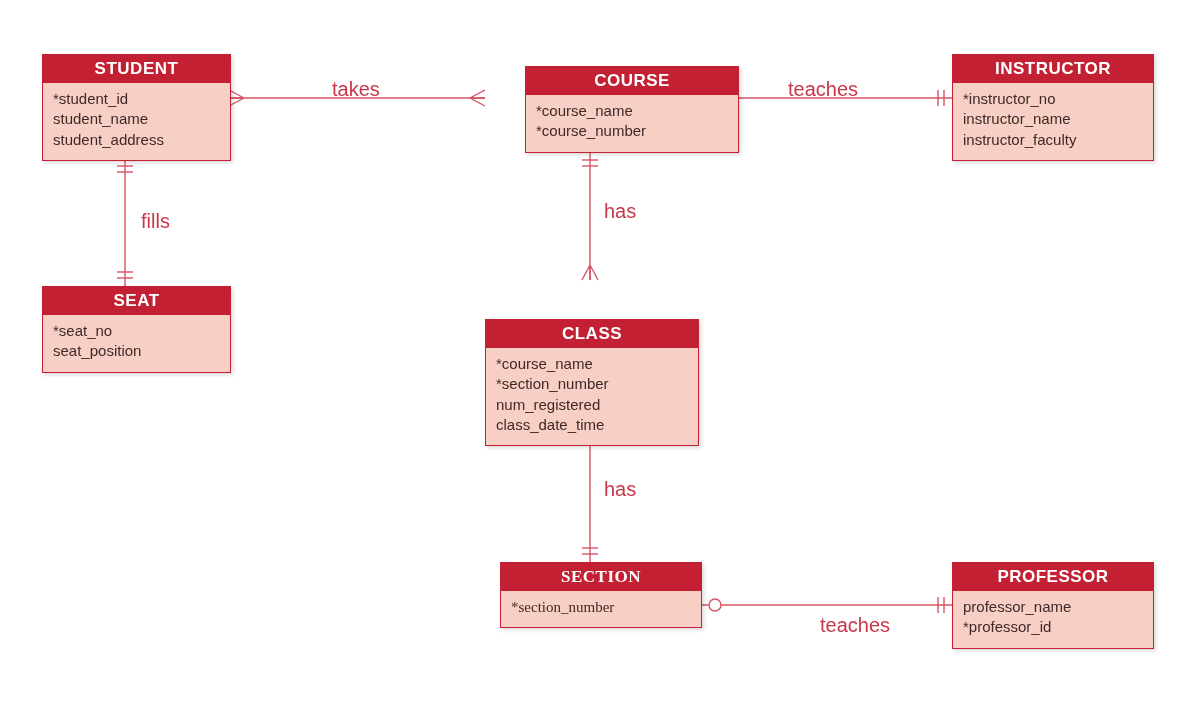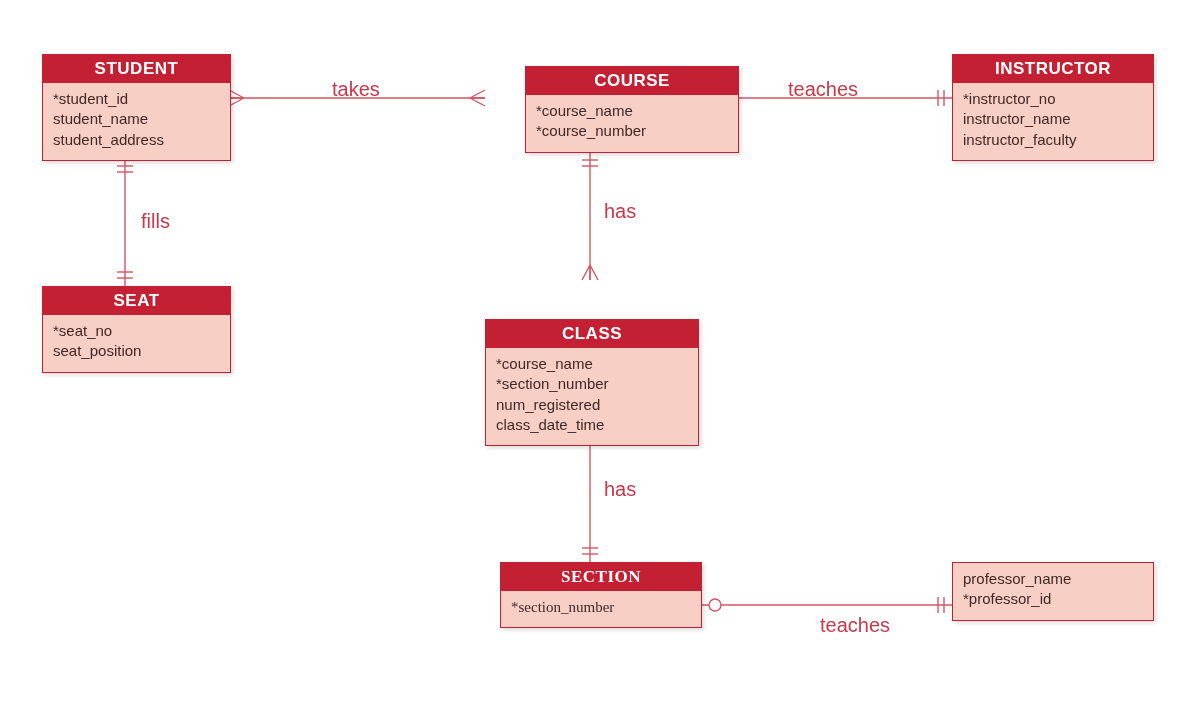--- a/index.html
+++ b/index.html
@@ -150,20 +150,21 @@
   </div>
 
   <div class="entity" style="left:500px; top:562px; width:200px;font-family:Liberation Serif, serif;">
     <div class="entity-header">SECTION</div>
     <div class="entity-body">
       <div>*section_number</div>
     </div>
   </div>
 
   <div class="entity" style="left:952px; top:562px; width:200px;">
+    <div class="entity-header">PROFESSOR</div>
     <div class="entity-body">
       <div>professor_name</div>
       <div>*professor_id</div>
     </div>
   </div>
 
   <div class="rel-label" style="left:332px; top:78px;">takes</div>
   <div class="rel-label" style="left:788px; top:78px;">teaches</div>
   <div class="rel-label" style="left:141px; top:210px;">fills</div>
   <div class="rel-label" style="left:604px; top:200px;">has</div>

